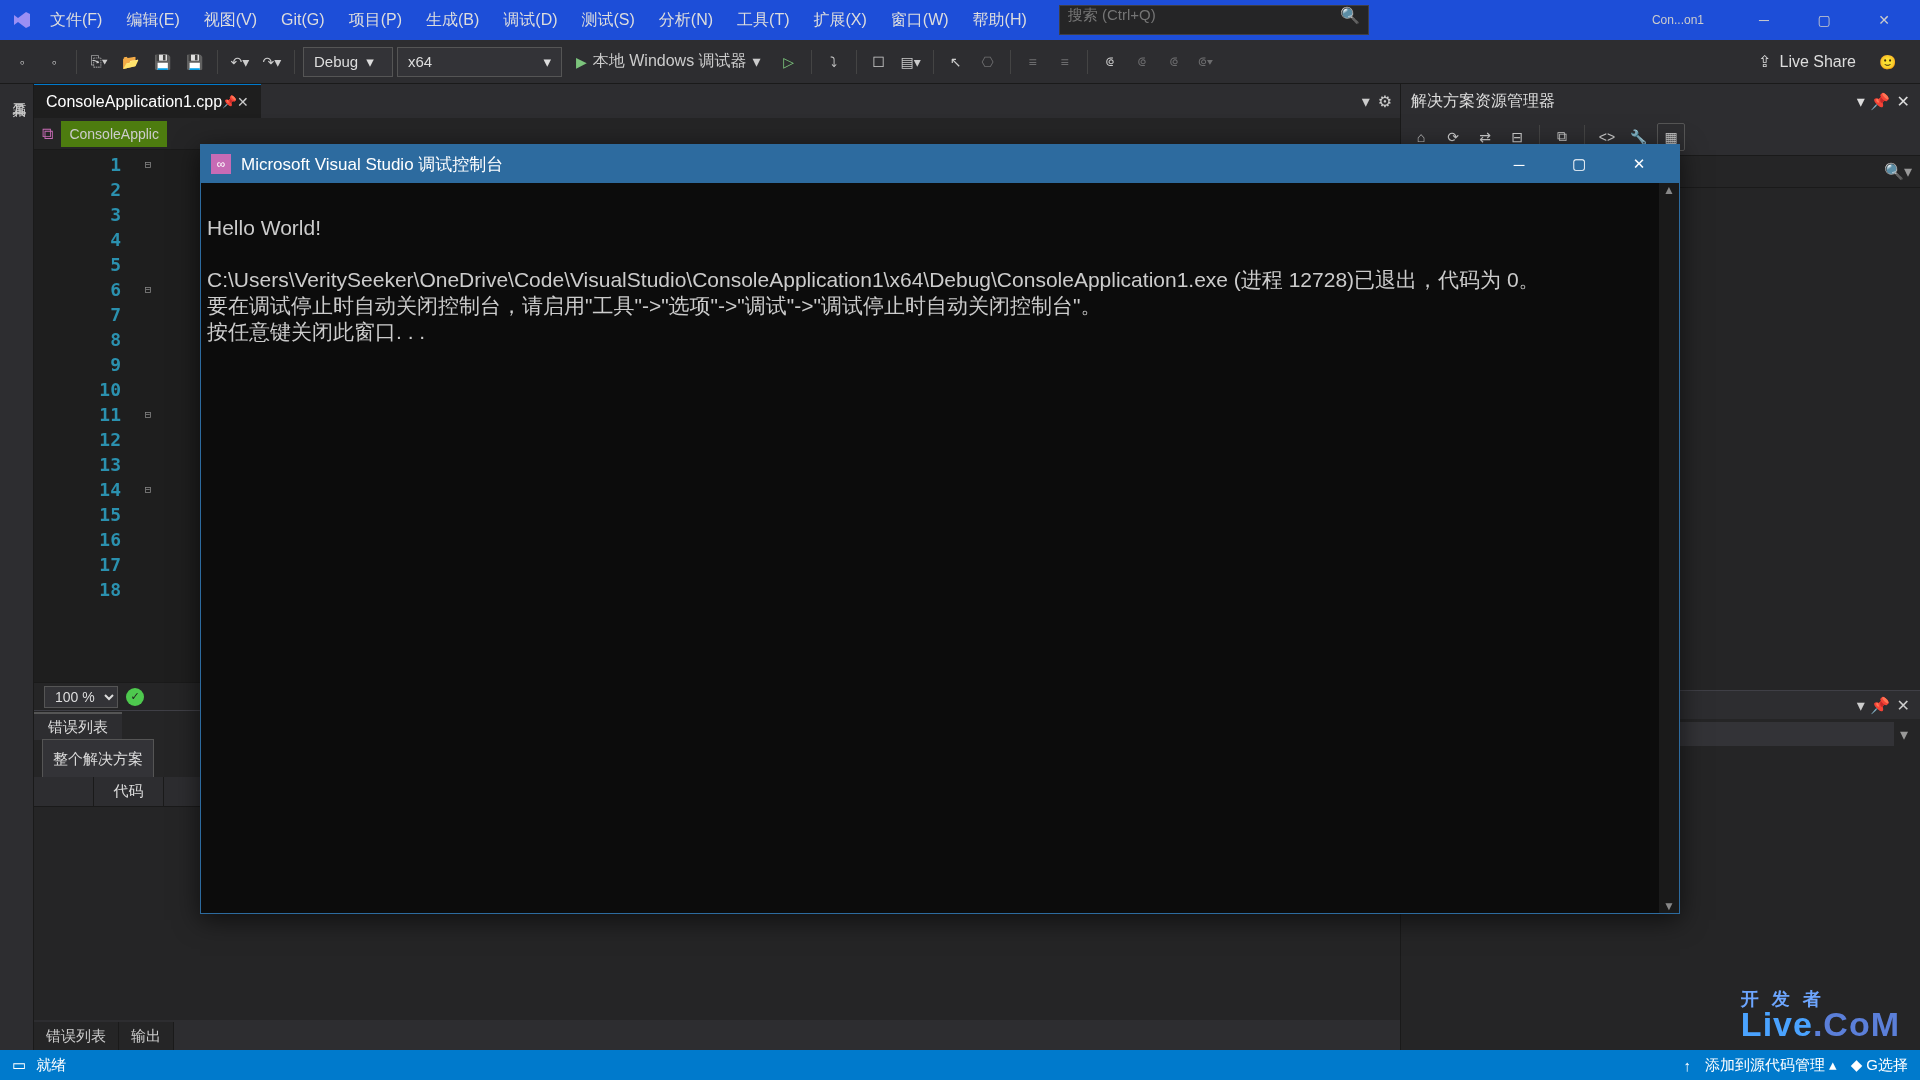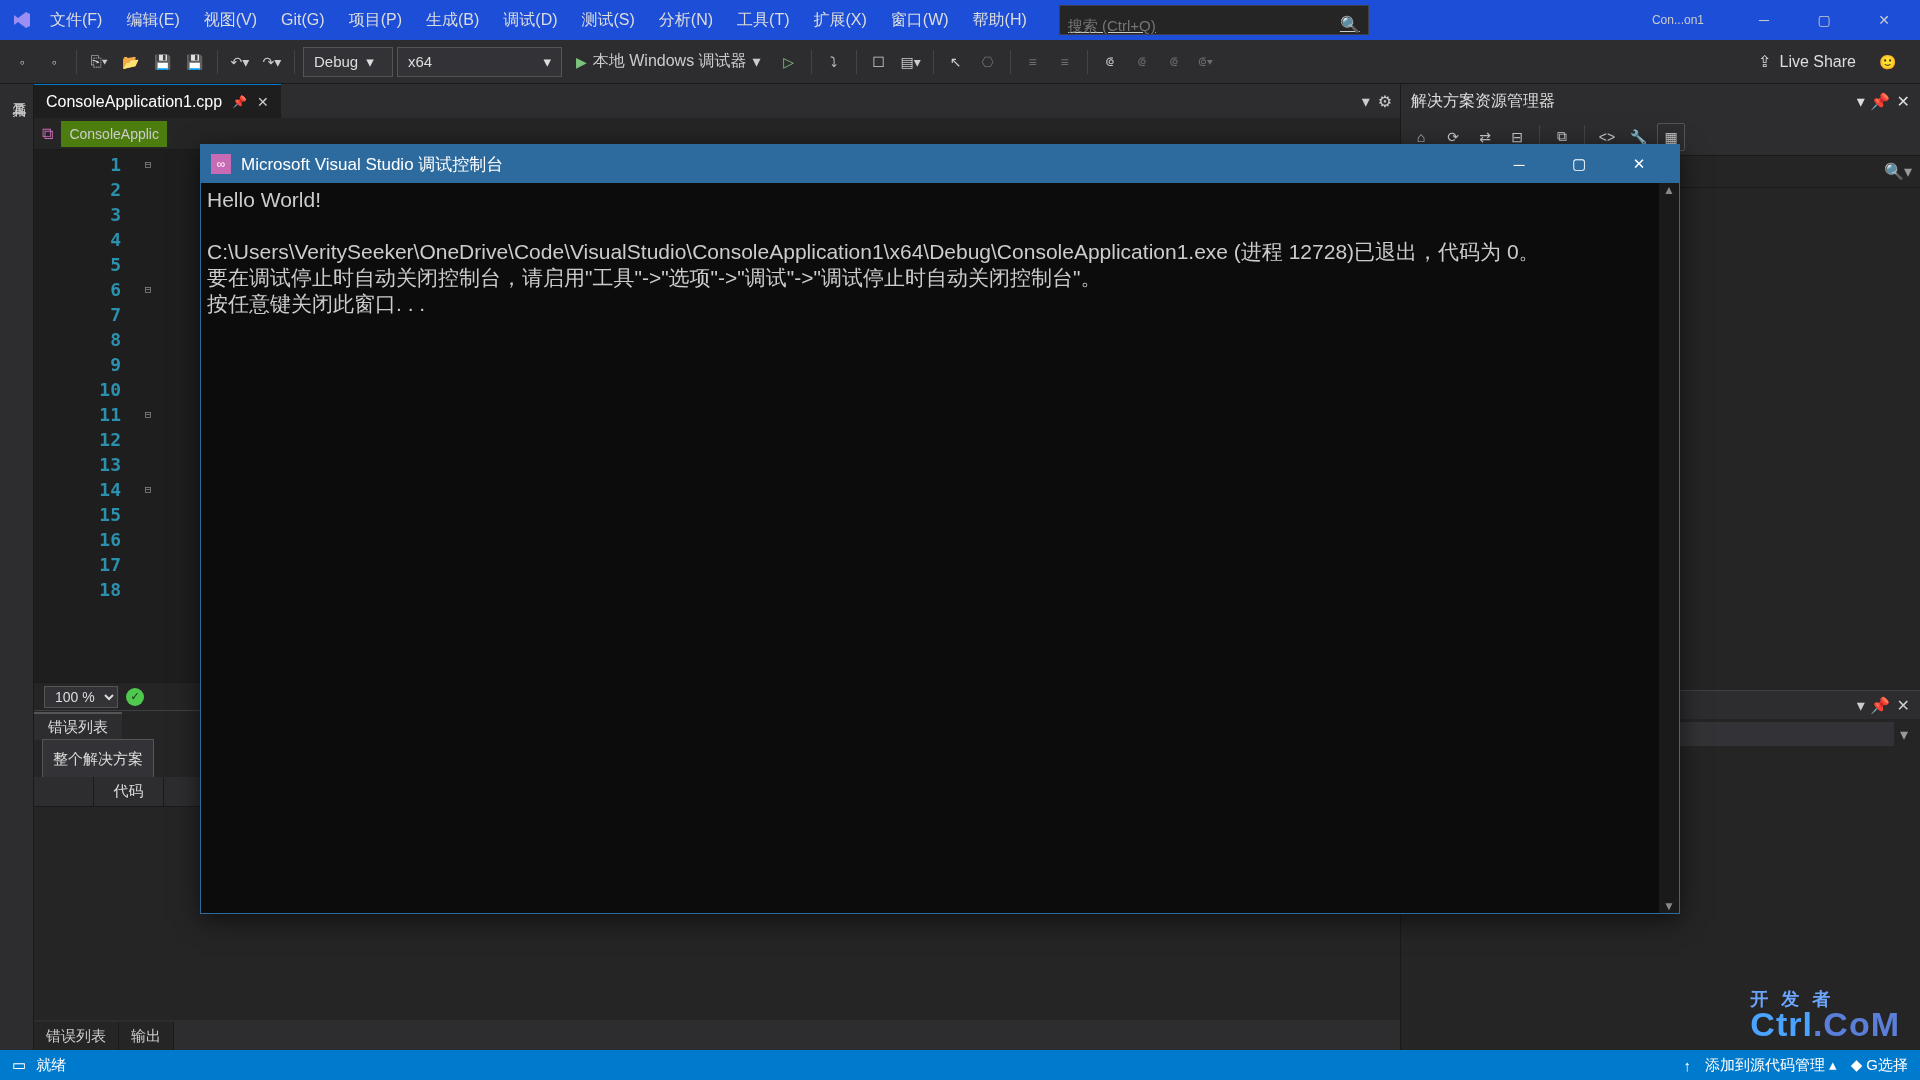--- a/index.html
+++ b/index.html
@@ -3,21 +3,21 @@
 <meta charset="utf-8">
 <style>
 * { margin:0; padding:0; box-sizing:border-box; font-family:"Microsoft YaHei",sans-serif; user-select:none; }
 body { width:1920px; height:1080px; background:#1e1e1e; color:#ccc; overflow:hidden; position:relative; }
 
 
 .titlebar { height:40px; background:#1d4ed8; display:flex; align-items:center; padding:0 6px; }
 .titlebar .logo { width:32px; height:32px; display:flex; align-items:center; justify-content:center; color:#9b8ff4; font-size:18px; }
 .menubar { display:flex; }
 .menubar span { padding:0 12px; line-height:40px; font-size:16px; color:#ddd; cursor:pointer; }
-.search-box { margin-left:20px; width:310px; height:30px; background:#252526; border:1px solid #3f3f46; display:flex; align-items:flex-end; padding:0 8px;text-decoration:underline; }
+.search-box { margin-left:20px; width:310px; height:30px; background:#252526; border:1px solid #3f3f46; display:flex; align-items:flex-start; padding:0 8px; }
 .search-box input { flex:1; background:transparent; border:none; color:#999; font-size:15px; outline:none; }
 .search-box .sicon { color:#999; font-size:16px; }
 .title-right { margin-left:auto; display:flex; align-items:center; height:40px; }
 .title-right .sol { padding:0 30px; color:#ccc; font-size:12px; }
 .title-right .winbtn { width:60px; height:40px; display:flex; align-items:center; justify-content:center; color:#ccc; font-size:14px; }
 
 
 .toolbar { height:44px; background:#2d2d30; border-bottom:1px solid #1a1a1a; display:flex; align-items:center; padding:0 8px; gap:4px; }
 .tb-btn { width:28px; height:28px; display:flex; align-items:center; justify-content:center; border-radius:2px; color:#ccc; font-size:14px; }
 .tb-sep { width:1px; height:24px; background:#444; margin:0 4px; }
@@ -28,21 +28,21 @@
 .tb-play .tri { color:#7cc47c; font-size:14px; }
 .tb-right { margin-left:auto; display:flex; align-items:center; gap:8px; padding-right:10px; }
 .liveshare { display:flex; align-items:center; gap:8px; color:#ddd; font-size:16px; padding:0 10px; }
 
 
 .main { position:absolute; top:84px; left:0; right:0; bottom:30px; display:flex; }
 .left-rail { width:34px; background:#2d2d30; border-right:1px solid #1a1a1a; writing-mode:vertical-rl; text-orientation:upright; padding:8px 4px; color:#ccc; font-size:14px; }
 
 .center { flex:1; display:flex; flex-direction:column; background:#1e1e1e; }
 .doc-tabs { height:34px; background:#2d2d30; display:flex; align-items:flex-end; }
-.doc-tab { height:34px; background:#1e1e1e; border-top:1px solid #007acc; display:flex; align-items:center; padding:0 12px; gap:10px; color:#fff; font-size:16px; }
+.doc-tab { height:34px; background:#1e1e1e; border-top:1px solid #007acc; display:flex; align-items:center; padding:0 12px; gap:0; color:#fff; font-size:16px; }
 .doc-tab .pin { font-size:12px; color:#999; }
 .doc-tab .x { font-size:14px; color:#ccc; }
 .doc-tabs-right { margin-left:auto; display:flex; align-items:center; padding:0 8px; gap:8px; height:34px; }
 
 .nav-bar { height:32px; background:#252526; border-bottom:1px solid #1a1a1a; display:flex; align-items:center; padding:0 8px; gap:8px; }
 .nav-bar .combo { height:26px; background:#4d7c0f; display:flex; align-items:center; padding:0 8px; color:#ccc; font-size:14px; gap:6px; }
 
 .editor { flex:1; display:flex; background:#1e1e1e; overflow:hidden; }
 .gutter { width:105px; background:#1e1e1e; border-right:0; padding-top:2px; }
 .gutter .ln { height:25px; line-height:25px; text-align:right; padding-right:18px; color:#2b91af; font-family:Consolas,monospace; font-size:18px; font-weight:bold; }
@@ -86,21 +86,21 @@
 .statusbar { position:absolute; left:0; right:0; bottom:0; height:30px; background:#007acc; display:flex; align-items:center; padding:0 12px; color:#fff; font-size:15px; }
 .statusbar .sbright { margin-left:auto; display:flex; align-items:center; gap:14px; }
 
 
 .console-win { position:absolute; top:144px; left:200px; width:1480px; height:770px; background:#0c0c0c; border:1px solid #2d6b9f; box-shadow:0 6px 24px rgba(0,0,0,.6); display:flex; flex-direction:column; }
 .console-titlebar { height:38px; background:#2d6b9f; display:flex; align-items:center; padding:0 10px; color:#fff; font-size:17px; }
 .console-titlebar .cicon { width:20px; height:20px; background:#c76bb5; margin-right:10px; display:flex; align-items:center; justify-content:center; font-size:12px; }
 .console-titlebar .wbtns { margin-left:auto; display:flex; }
 .console-titlebar .wbtn { width:60px; height:38px; display:flex; align-items:center; justify-content:center; font-size:15px; }
 .console-body { flex:1; background:#0c0c0c; position:relative; }
-.console-text { padding:4px 6px; font-family:"NSimSun",SimSun,Consolas,monospace; font-size:21px; line-height:25px; color:#ccc; white-space:pre-wrap; word-break:break-all; }
+.console-text { padding:4px 6px; font-family:"NSimSun",SimSun,Consolas,monospace; font-size:21px; line-height:25px; color:#ccc; white-space:pre-wrap; word-break:break-all;margin-top:28px; }
 .console-scroll { position:absolute; right:0; top:0; bottom:0; width:20px; background:#1a1a1a; display:flex; flex-direction:column; align-items:center; justify-content:space-between; color:#888; font-size:12px; }
 
 
 .watermark { position:absolute; right:20px; bottom:36px; font-family:Arial,sans-serif; font-size:34px; font-weight:bold; letter-spacing:1px; }
 .watermark .a { color:#4aa3ff; }
 .watermark .b { color:#5b7fd9; }
 .watermark .pre { color:#6da6ff; font-size:18px; display:block; text-align:left; margin-bottom:-6px; letter-spacing:4px; }
 svg { display:block; }
 </style>
 </head>
@@ -360,14 +360,14 @@
 <span>按任意键关闭此窗口. . .</span></div>
     <div class="console-scroll">
       <span>▲</span>
       <span>▼</span>
     </div>
   </div>
 </div>
 
 <div class="watermark">
   <span class="pre">开 发 者</span>
-  <span class="a">Ctrl</span><span class="b">.CoM</span>
+  <span class="a">Live</span><span class="b">.CoM</span>
 </div>
 
 </body></html>

